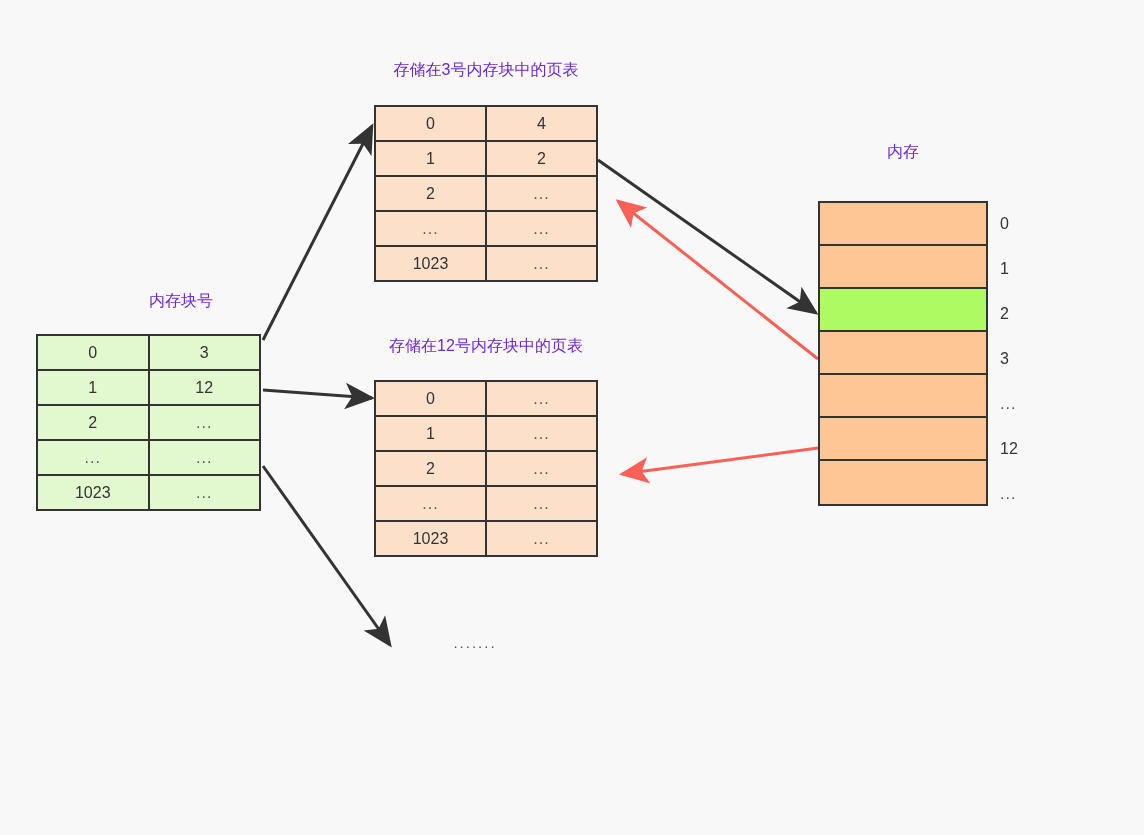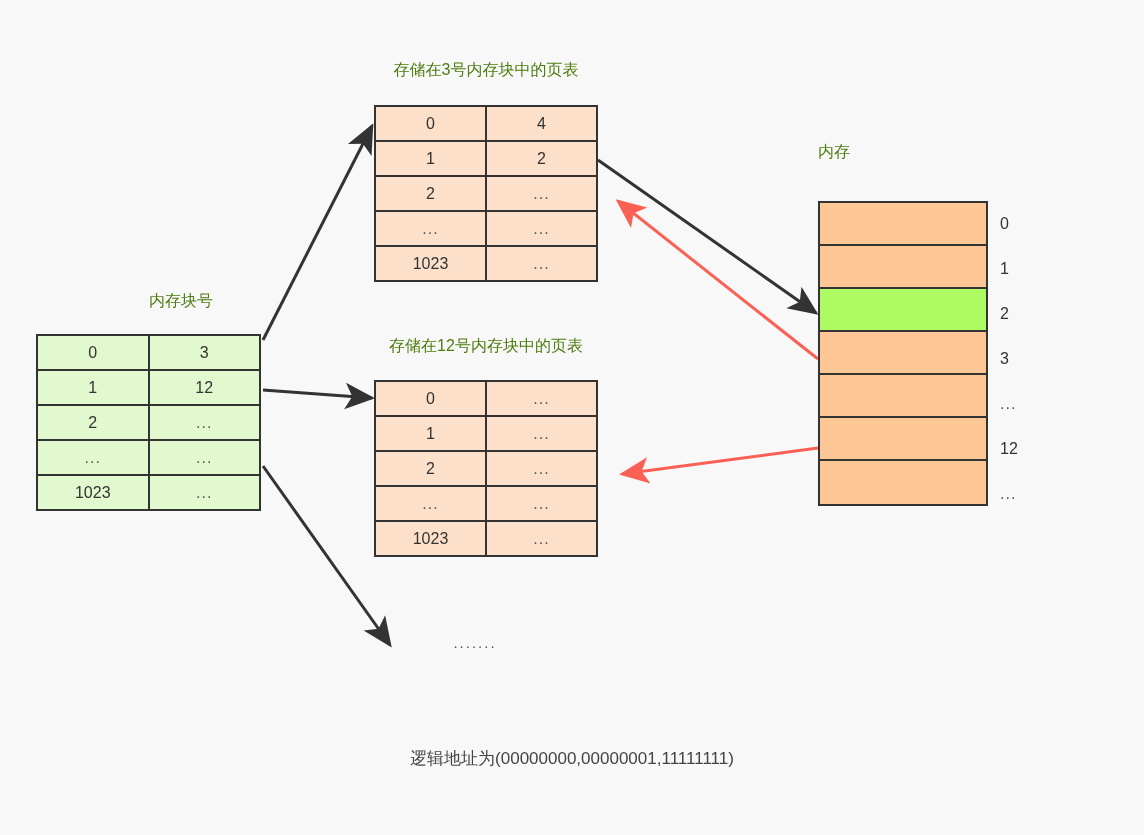--- a/index.html
+++ b/index.html
@@ -58,27 +58,27 @@
 
   
   .tbl-peach td { background: #fce0ca; }
   .tbl-pt1 { left: 374px; top: 105px; width: 224px; }
   .tbl-pt2 { left: 374px; top: 380px; width: 224px; }
 
   
   .caption {
     position: absolute;
     font-size: 16px;
-    color: #4d7c0f;
+    color: #6d28d9;
     white-space: nowrap;
   }
   .cap-pt1  { left: 374px; top: 60px;  width: 224px; text-align: center; }
   .cap-pt2  { left: 374px; top: 336px; width: 224px; text-align: center; }
   .cap-outer{ left: 149px; top: 291px; width: 112px; text-align: left; }
-  .cap-mem  { left: 818px; top: 142px; width: 170px; }
+  .cap-mem  { left: 818px; top: 142px; width: 170px; text-align: center; }
 
   .ellipsis-mid {
     position: absolute;
     left: 420px; top: 634px;
     width: 110px;
     text-align: center;
     font-size: 15px;
     color: #555555;
     letter-spacing: 2px;
   }
@@ -252,15 +252,14 @@
     <div class="memlabel">1</div>
     <div class="memlabel">2</div>
     <div class="memlabel">3</div>
     <div class="memlabel dots">...</div>
     <div class="memlabel">12</div>
     <div class="memlabel dots">...</div>
   </div>
 
   <div class="ellipsis-mid">.......</div>
 
-  <div class="bottom-note">逻辑地址为(00000000,00000001,11111111)</div>
 
 </div>
 
 </body></html>

